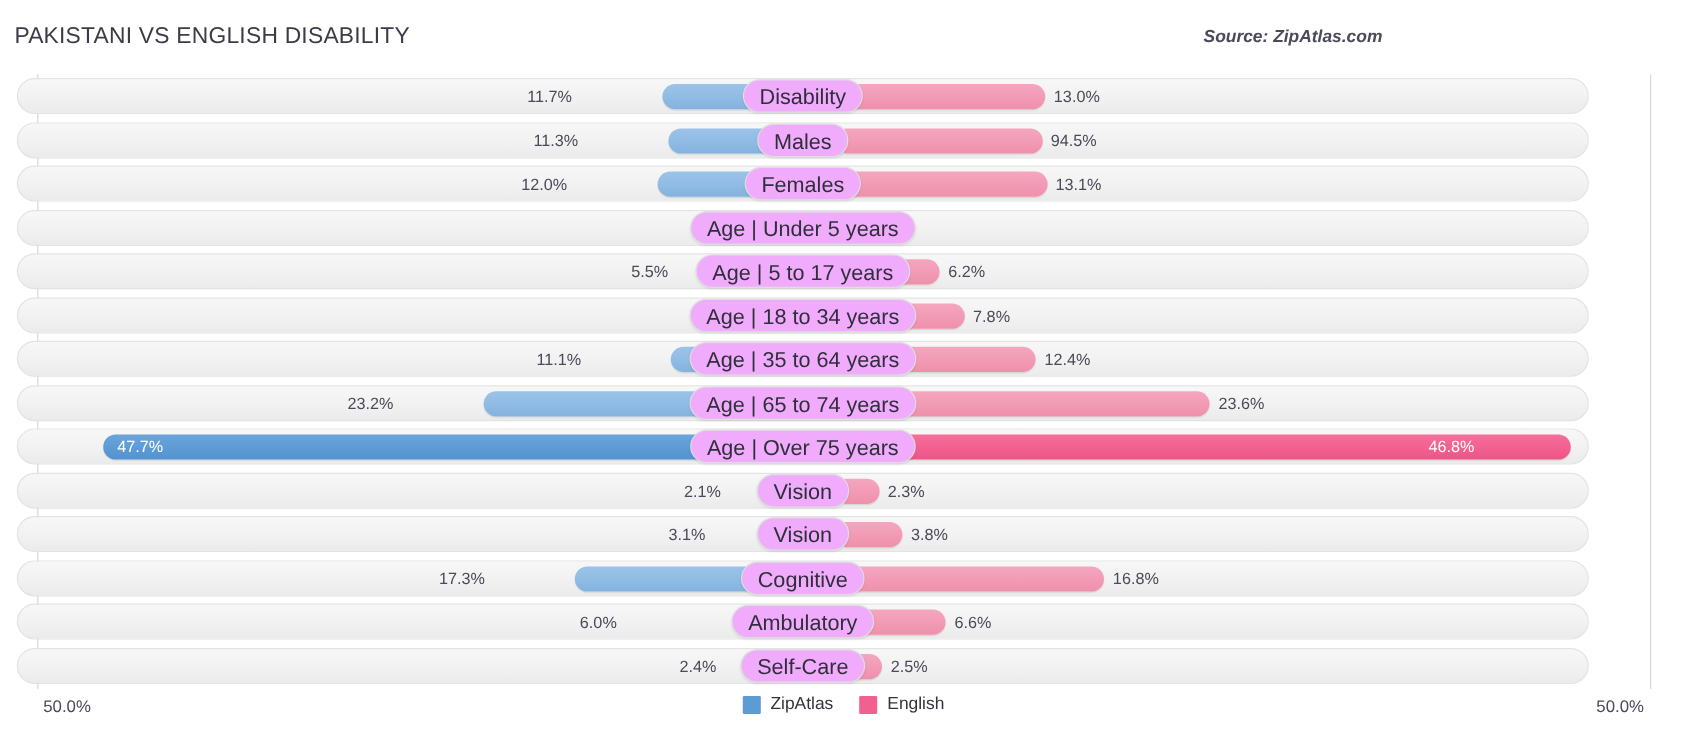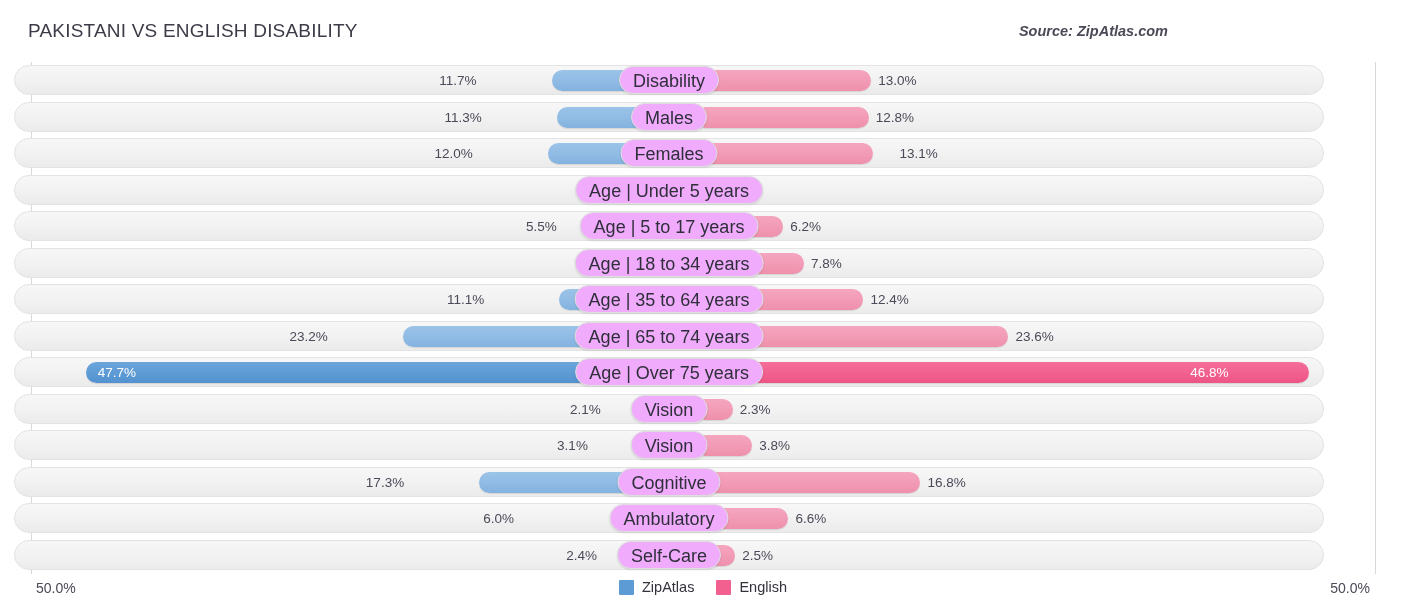--- a/index.html
+++ b/index.html
@@ -11,21 +11,21 @@
     width: 1406px;
     height: 612px;
     font-family: "Liberation Sans", sans-serif;
     overflow: hidden;
     position: relative;
   }
 
   
   .header {
     position: absolute;
-    top: 0; left: 16px;
+    top: 0; left: 0;
     width: 1164px;
     height: 60px;
     text-decoration: underline;
   }
   .chart-title {
     position: absolute;
     left: 12px;
     top: 20px;
     font-size: 19px;
     color: #3c3c48;
@@ -219,29 +219,29 @@
         <div class="bar right pink" style="left: 703px; width: 168.22px;"></div>
         <div class="val left" style="right: 861.398px;">11.7%</div>
         <div class="val right" style="left: 878.22px;">13.0%</div>
         <div class="pill">Disability</div>
       </div>
       <div class="row">
         <div class="track"></div>
         <div class="bar left blue" style="left: 556.778px; width: 146.222px;"></div>
         <div class="bar right pink" style="left: 703px; width: 165.632px;"></div>
         <div class="val left" style="right: 856.222px;">11.3%</div>
-        <div class="val right" style="left: 875.632px;">12.8%</div>
+        <div class="val right" style="left: 875.632px;">94.5%</div>
         <div class="pill">Males</div>
       </div>
       <div class="row">
         <div class="track"></div>
         <div class="bar left blue" style="left: 547.72px; width: 155.28px;"></div>
         <div class="bar right pink" style="left: 703px; width: 169.514px;"></div>
         <div class="val left" style="right: 865.28px;">12.0%</div>
-        <div class="val right" style="left: 879.514px; margin-left: 20px;">13.1%</div>
+        <div class="val right" style="left: 879.514px;">13.1%</div>
         <div class="pill">Females</div>
       </div>
       <div class="row">
         <div class="track"></div>
         <div class="bar left blue" style="left: 686.178px; width: 16.822px;"></div>
         <div class="bar right pink" style="left: 703px; width: 21.998px;"></div>
         <div class="val left" style="right: 726.822px;">1.3%</div>
         <div class="val right" style="left: 731.998px;">1.7%</div>
         <div class="pill">Age | Under 5 years</div>
       </div>

